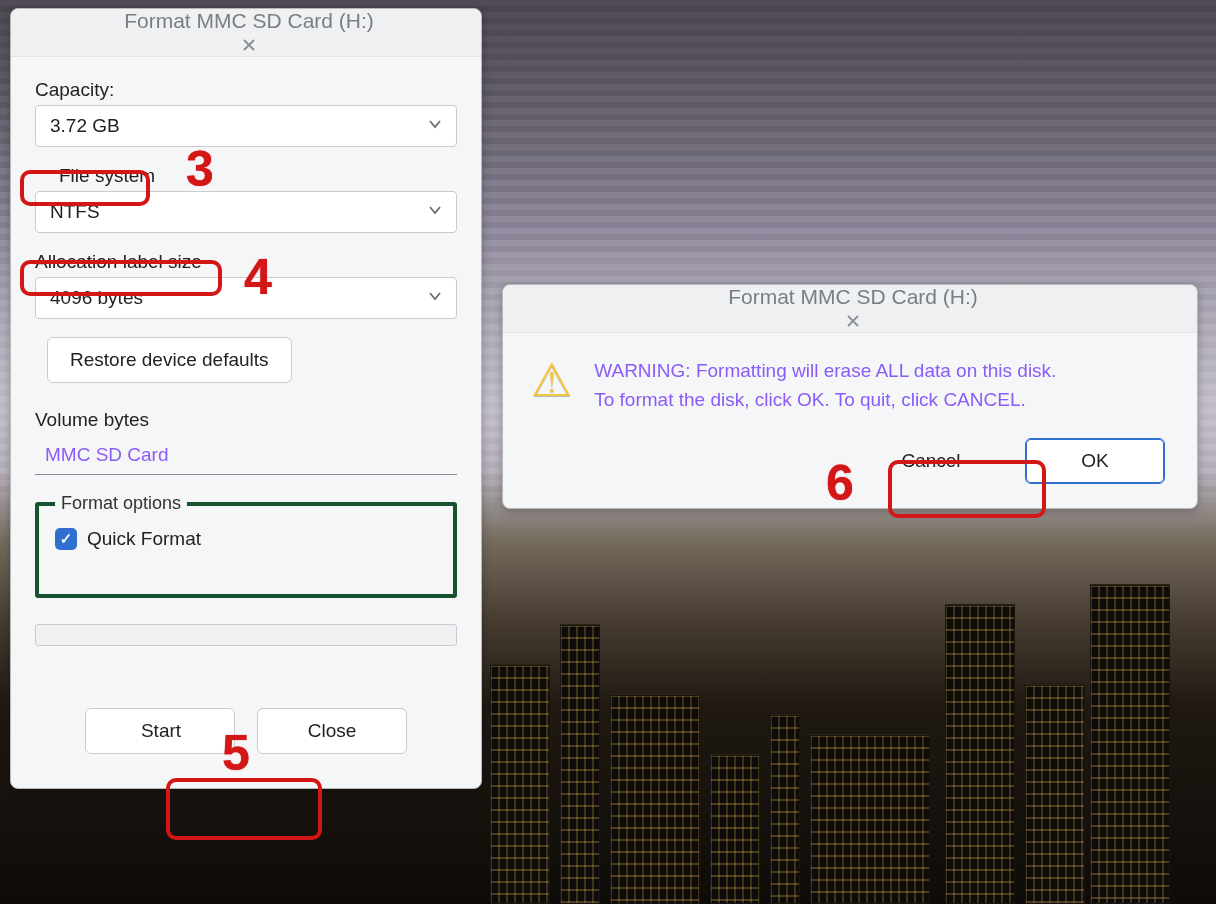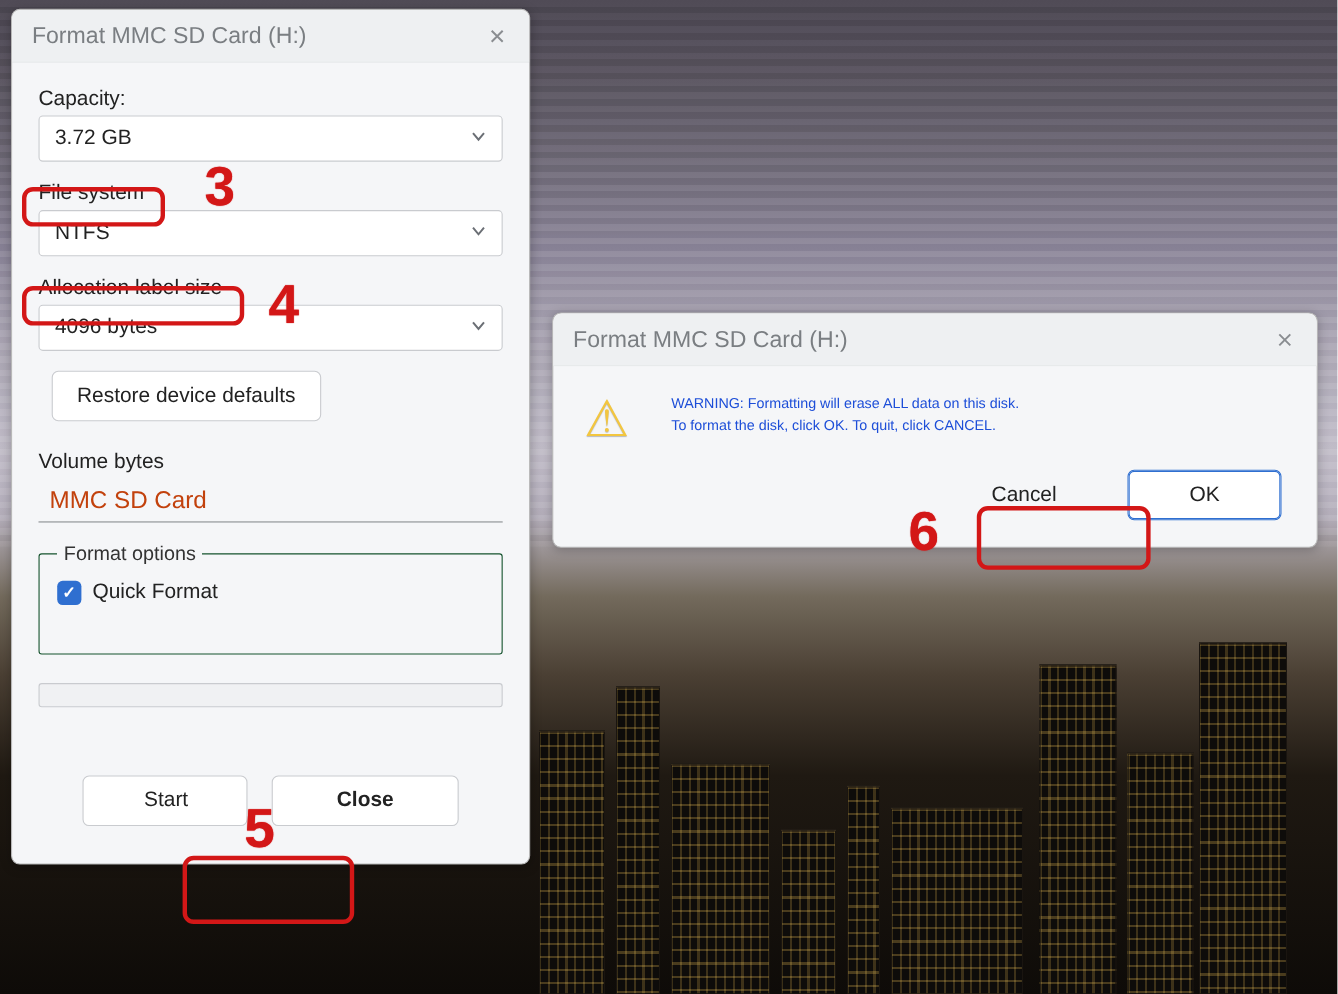--- a/index.html
+++ b/index.html
@@ -33,20 +33,21 @@
   
   .dialog{
     position:absolute; background:#f5f6f8; border:1px solid #b8b8b8; border-radius:8px;
     box-shadow: 0 2px 10px rgba(0,0,0,0.25);
     color:#222;
   }
   .titlebar{
     display:flex; align-items:center; justify-content:space-between;
     height:48px; padding:0 12px 0 18px; background:#eef0f2; border-bottom:1px solid #e2e4e6;
     border-radius:8px 8px 0 0;
+    flex-direction:column;
   }
   .titlebar .title{ font-size:21px; color:#7a7e82; }
   .close-x{ width:34px; height:34px; display:flex; align-items:center; justify-content:center;
     border-radius:4px; color:#7a7e82; cursor:pointer; font-size:22px;}
 
   .body{ padding:22px 24px 22px 24px; }
   .label{ font-size:19px; color:#222; margin-bottom:4px; }
   .field-block{ margin-bottom:18px; }
 
   .select{
@@ -58,44 +59,44 @@
 
   .btn{
     display:inline-flex; align-items:center; justify-content:center;
     height:46px; padding:0 22px; background:#fff; border:1px solid #c9cbcf; border-radius:6px;
     font-size:19px; color:#222; cursor:pointer;
   }
   .btn.primary-outline{ border-color:#2f6fd0; box-shadow: inset 0 0 0 1px #2f6fd0; }
 
   .text-input{
     width:100%; height:40px; padding:0 10px; border:none; border-bottom:1px solid #8a8d91;
-    background:transparent; font-size:22px; color:#c2410c;
+    background:transparent; font-size:19px; color:#8b5cf6;
   }
 
   fieldset.options{
-    margin-top:4px; border:1px solid #14532d; border-radius:3px; padding:14px 16px 44px 16px;
+    margin-top:4px; border:4px solid #14532d; border-radius:3px; padding:14px 16px 44px 16px;
   }
   fieldset.options legend{ font-size:18px; padding:0 6px; color:#333; }
   .chk-row{ display:flex; align-items:center; gap:10px; font-size:19px; }
   .chk{
     width:22px; height:22px; border-radius:5px; background:#2f6fd0; display:flex;
     align-items:center; justify-content:center; color:#fff; font-size:15px; font-weight:700;
     cursor:pointer;
   }
 
   .progress{
     width:100%; height:22px; border:1px solid #c9cbcf; background:#f0f1f3; border-radius:3px;
   }
 
   .footer{ display:flex; gap:22px; justify-content:center; padding:0 22px 24px; }
 
   
   .warn-body{ display:flex; gap:22px; padding:24px 28px 6px 28px; }
   .warn-icon{ font-size:46px; line-height:1; color:#f3c63f; text-shadow:0 1px 1px rgba(0,0,0,0.25); }
-  .warn-text{ font-size:13px; line-height:1.5; color:#1d4ed8;margin-left:16px; }
+  .warn-text{ font-size:19px; line-height:1.5; color:#8b5cf6; }
   .warn-footer{ display:flex; gap:34px; justify-content:flex-end; padding:18px 32px 24px; }
 
   
   .ann-box{ position:absolute; border:4px solid #d31717; border-radius:10px; pointer-events:none; }
   .ann-num{
     position:absolute; color:#d31717; font-weight:800; font-size:50px; font-family:"Segoe UI", sans-serif;
     pointer-events:none; text-shadow:0 0 1px #d31717;
   }
 </style>
 </head>
@@ -132,21 +133,21 @@
           <span>3.72 GB</span>
           <span class="chev">
             <svg viewBox="0 0 14 14" width="14" height="14">
                 <path d="M2 4 L7 10 L12 4" stroke="#6b6f75" stroke-width="1.8" fill="none"></path>
               </svg>
           </span>
         </div>
       </div>
 
       <div class="field-block">
-        <div class="label" style="display:inline-block;">File system</div>
+        <div class="label" style="display:inline-block;margin-left:24px;">File system</div>
         <div class="select">
           <span>NTFS</span>
           <span class="chev">
             <svg viewBox="0 0 14 14" width="14" height="14">
                 <path d="M2 4 L7 10 L12 4" stroke="#6b6f75" stroke-width="1.8" fill="none"></path>
               </svg>
           </span>
         </div>
       </div>
 
@@ -179,21 +180,21 @@
         </div>
       </fieldset>
 
       <div style="margin-top:26px;">
         <div class="progress"></div>
       </div>
     </div>
     <div style="height:40px;"></div>
     <div class="footer">
       <button class="btn" style="width:150px;padding-left:24px;">Start</button>
-      <button class="btn" style="width:170px;font-weight:bold;">Close</button>
+      <button class="btn" style="width:150px;">Close</button>
     </div>
     <div style="height:10px;"></div>
   </div>
 
   <div class="dialog" style="left:502px; top:284px; width:696px;">
     <div class="titlebar">
       <span class="title">Format MMC SD Card (H:)</span>
       <span class="close-x">
         <svg viewBox="0 0 16 16" width="16" height="16">
             <path d="M3 3 L13 13 M13 3 L3 13" stroke="#8a8d91" stroke-width="1.8" fill="none"></path>

